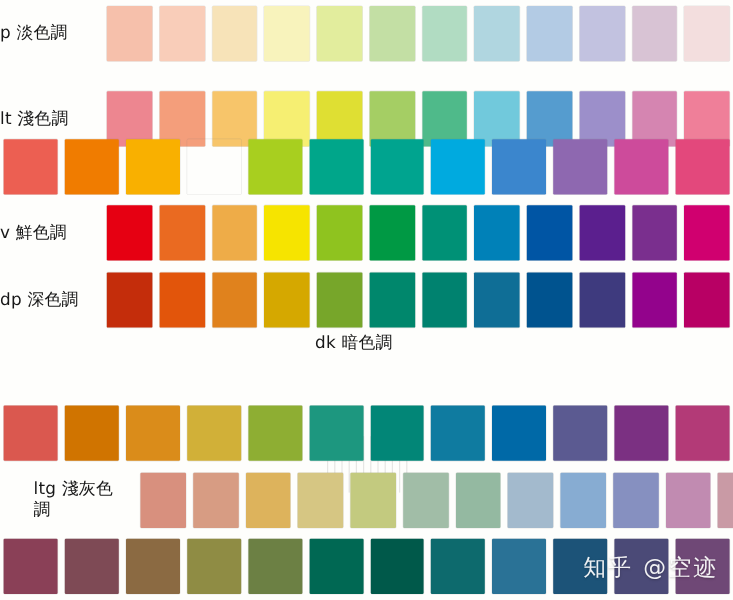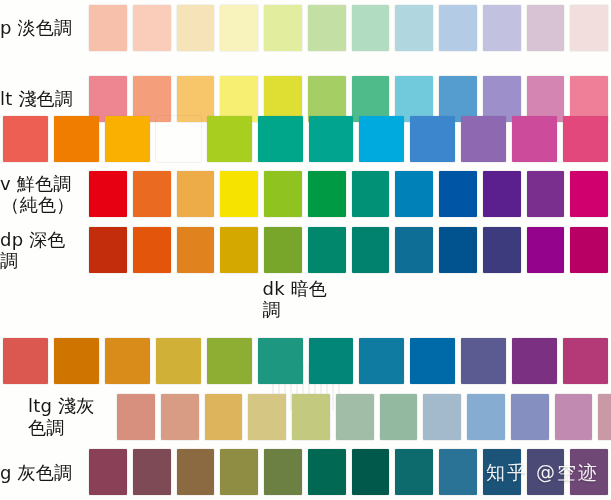--- a/index.html
+++ b/index.html
@@ -26,21 +26,21 @@
     width: 611px;
     display: flex;
     align-items: center;
   }
   .row-label {
     width: 86px;
     flex: 0 0 86px;
     box-sizing: border-box;
     padding-right: 6px;
     color: #171717;
-    font-size: 18px;
+    font-size: 14px;
     line-height: 1.18;
     text-align: left;
     white-space: pre-line;
     letter-spacing: 0.2px;
     font-family: "DejaVu Sans", "Liberation Sans", sans-serif;
   }
   .row-label .sub {
     display: block;
     text-align: center;
     padding-right: 4px;
@@ -120,21 +120,21 @@
           <div class="swatch" style="background: rgb(0, 166, 138); height: 46px;"></div>
           <div class="swatch" style="background: rgb(0, 164, 143); height: 46px;"></div>
           <div class="swatch" style="background: rgb(0, 170, 223); height: 46px;"></div>
           <div class="swatch" style="background: rgb(59, 134, 205); height: 46px;"></div>
           <div class="swatch" style="background: rgb(142, 104, 176); height: 46px;"></div>
           <div class="swatch" style="background: rgb(205, 75, 155); height: 46px;"></div>
           <div class="swatch" style="background: rgb(227, 72, 124); height: 46px;"></div>
         </div>
       </div>
       <div class="row" style="top: 166.667px; height: 55.5556px;">
-        <div class="row-label"><span>v 鮮色調</span><span class="sub">（純色）</span></div>
+        <div class="row-label"><span>v 鮮色調</span></div>
         <div class="swatches">
           <div class="swatch" style="background: rgb(230, 0, 18); height: 46px;"></div>
           <div class="swatch" style="background: rgb(234, 106, 33); height: 46px;"></div>
           <div class="swatch" style="background: rgb(238, 172, 72); height: 46px;"></div>
           <div class="swatch" style="background: rgb(246, 228, 0); height: 46px;"></div>
           <div class="swatch" style="background: rgb(143, 195, 31); height: 46px;"></div>
           <div class="swatch" style="background: rgb(0, 153, 68); height: 46px;"></div>
           <div class="swatch" style="background: rgb(0, 145, 118); height: 46px;"></div>
           <div class="swatch" style="background: rgb(0, 129, 184); height: 46px;"></div>
           <div class="swatch" style="background: rgb(0, 85, 164); height: 46px;"></div>
@@ -204,21 +204,20 @@
           <div class="swatch" style="background: rgb(161, 189, 167); height: 46px;"></div>
           <div class="swatch" style="background: rgb(148, 185, 161); height: 46px;"></div>
           <div class="swatch" style="background: rgb(163, 186, 205); height: 46px;"></div>
           <div class="swatch" style="background: rgb(135, 172, 210); height: 46px;"></div>
           <div class="swatch" style="background: rgb(134, 144, 192); height: 46px;"></div>
           <div class="swatch" style="background: rgb(193, 139, 177); height: 46px;"></div>
           <div class="swatch" style="background: rgb(201, 154, 165); height: 46px;"></div>
         </div>
       </div>
       <div class="row" style="top: 444.444px; height: 55.5556px;">
-        <div class="row-label"><span>g 灰色調</span></div>
         <div class="swatches">
           <div class="swatch" style="background: rgb(138, 64, 87); height: 46px;"></div>
           <div class="swatch" style="background: rgb(126, 74, 85); height: 46px;"></div>
           <div class="swatch" style="background: rgb(139, 106, 66); height: 46px;"></div>
           <div class="swatch" style="background: rgb(143, 140, 68); height: 46px;"></div>
           <div class="swatch" style="background: rgb(108, 128, 68); height: 46px;"></div>
           <div class="swatch" style="background: rgb(0, 104, 83); height: 46px;"></div>
           <div class="swatch" style="background: rgb(0, 89, 74); height: 46px;"></div>
           <div class="swatch" style="background: rgb(13, 106, 109); height: 46px;"></div>
           <div class="swatch" style="background: rgb(42, 114, 150); height: 46px;"></div>

